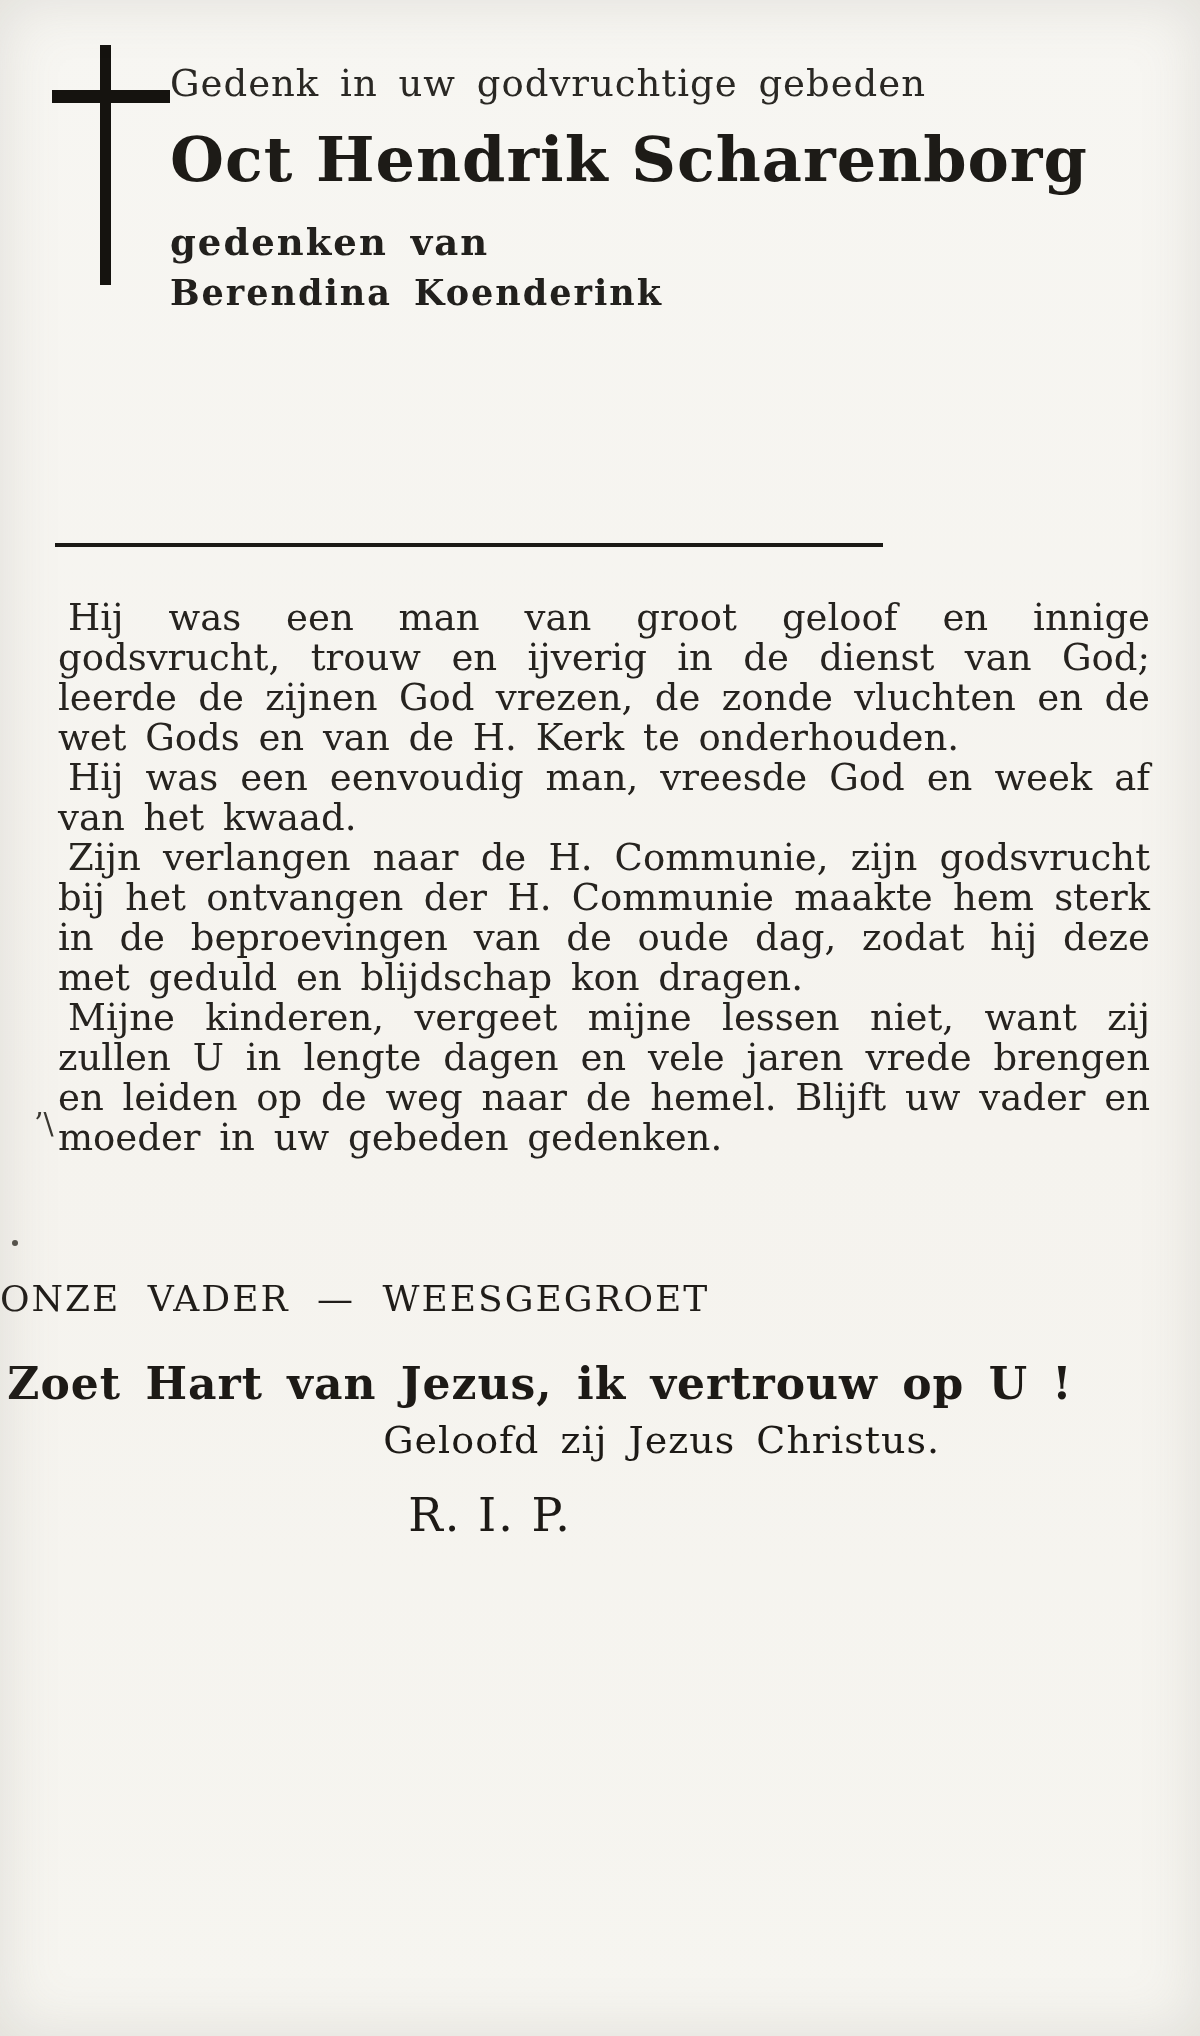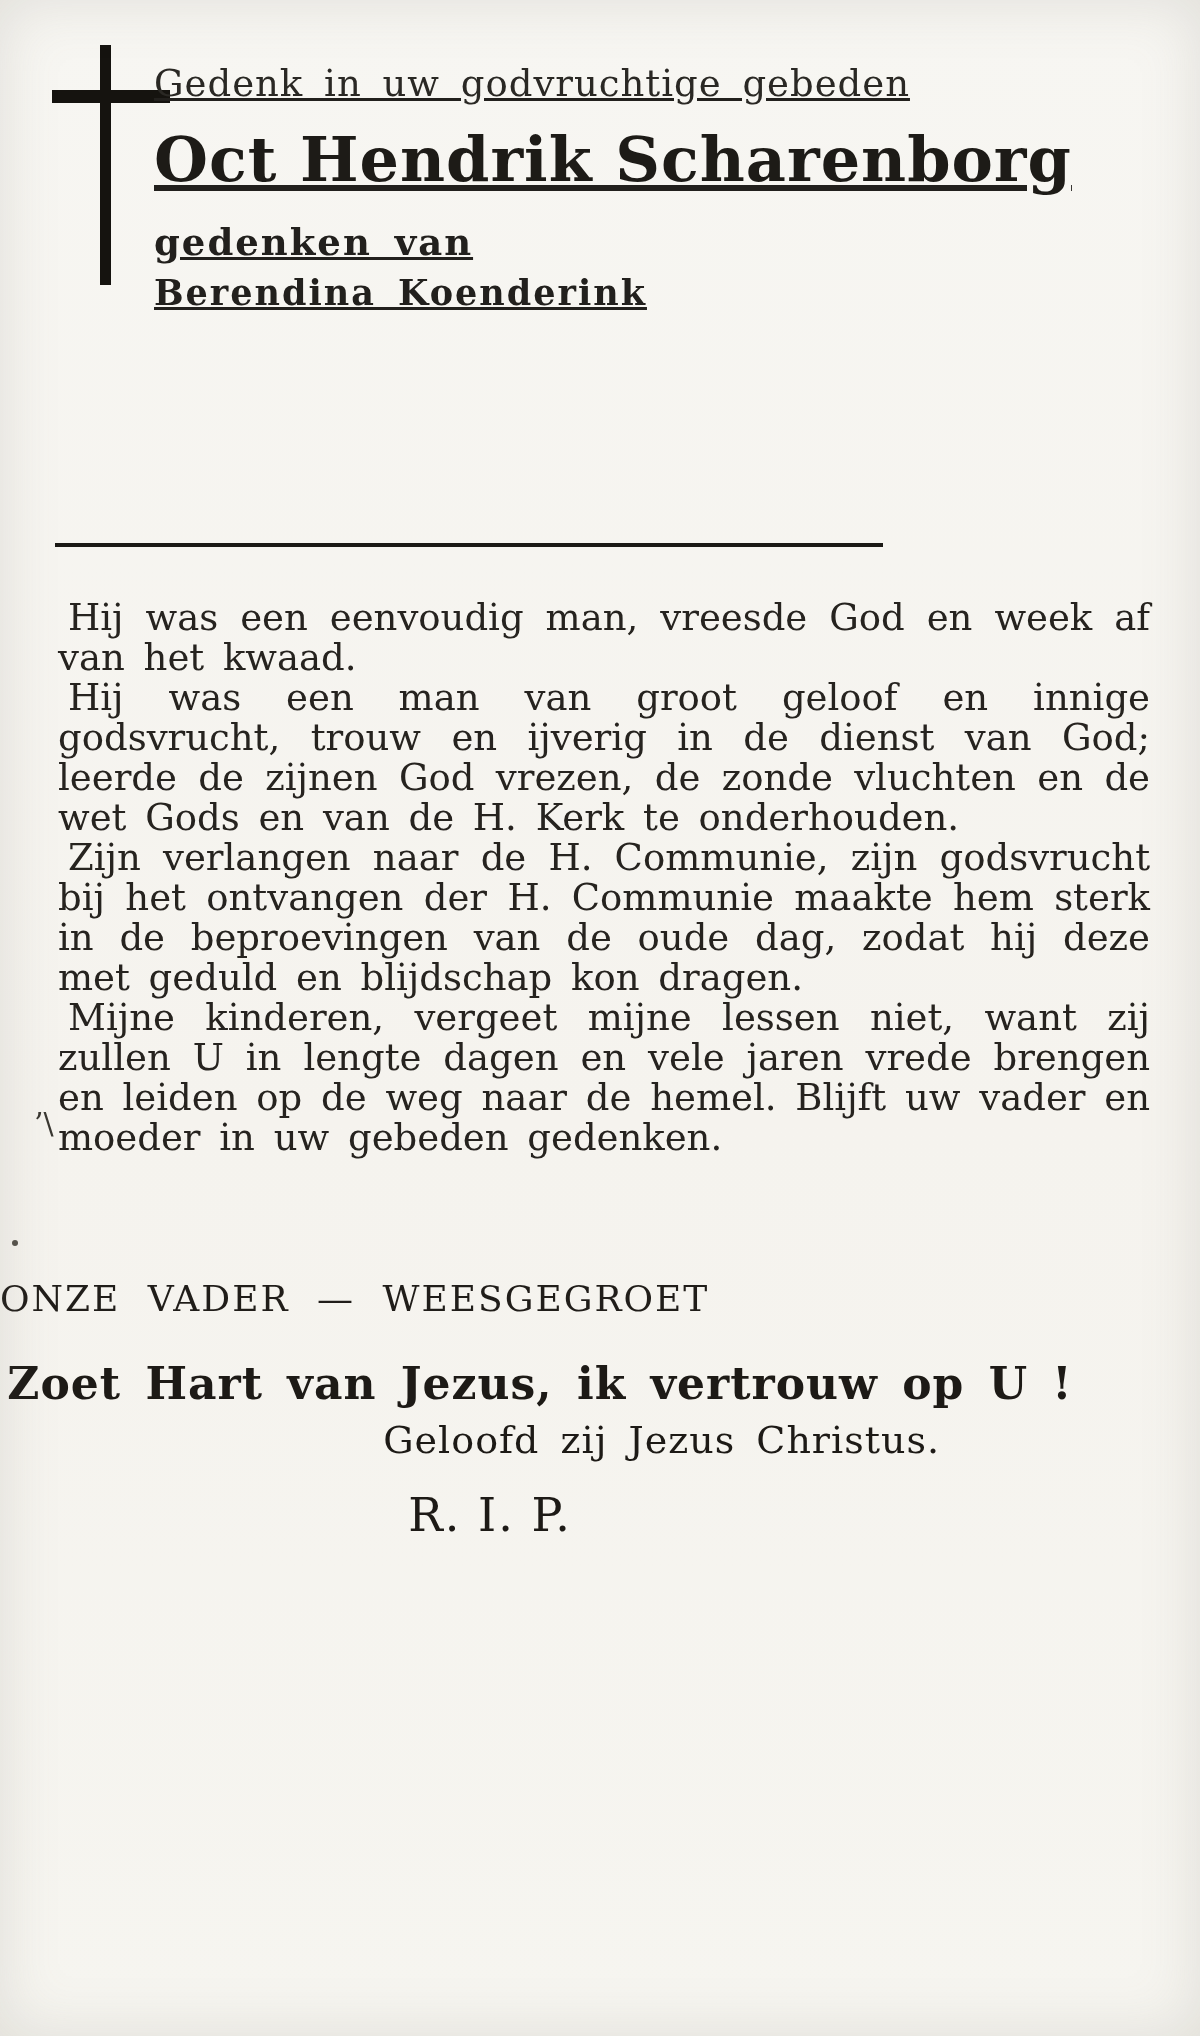--- a/index.html
+++ b/index.html
@@ -46,24 +46,23 @@
     position: absolute;
     left: 52px;
     top: 90px;
     width: 118px;
     height: 13px;
     background: #15130f;
   }
 
   .header {
     position: absolute;
-    left: 154px;
+    left: 170px;
     top: 62px;
     right: 20px;
-    text-decoration: underline;
   }
   .intro-line {
     font-size: 37px;
     letter-spacing: 1px;
     word-spacing: 8px;
     color: #2a2824;
   }
   .name {
     margin-top: 18px;
     font-size: 62px;
@@ -205,22 +204,22 @@
     <div class="intro-line">Gedenk in uw godvruchtige gebeden</div>
     <div class="name">Oct Hendrik Scharenborg</div>
     <div class="relation1">gedenken van</div>
     <div class="relation2">Berendina Koenderink</div>
   </div>
 
 
   <div class="divider"></div>
 
   <div class="body-text">
+    <p>Hij was een man van groot geloof en innige godsvrucht, trouw en ijverig in de dienst van God; leerde de zijnen God vrezen, de zonde vluchten en de wet Gods en van de H. Kerk te onderhouden.</p>
     <p>Hij was een eenvoudig man, vreesde God en week af van het kwaad.</p>
-    <p>Hij was een man van groot geloof en innige godsvrucht, trouw en ijverig in de dienst van God; leerde de zijnen God vrezen, de zonde vluchten en de wet Gods en van de H. Kerk te onderhouden.</p>
     <p>Zijn verlangen naar de H. Communie, zijn godsvrucht bij het ontvangen der H. Communie maakte hem sterk in de beproevingen van de oude dag, zodat hij deze met geduld en blijdschap kon dragen.</p>
     <p>Mijne kinderen, vergeet mijne lessen niet, want zij zullen U in lengte dagen en vele jaren vrede brengen en leiden op de weg naar de hemel. Blijft uw vader en moeder in uw gebeden gedenken.</p>
   </div>
 
   <div class="prayers-line">ONZE VADER  —  WEESGEGROET</div>
 
   <div class="invocation1">Zoet Hart van Jezus, ik vertrouw op U !</div>
   <div class="invocation2">Geloofd zij Jezus Christus.</div>
 
   <div class="rip">R. I. P.</div>

